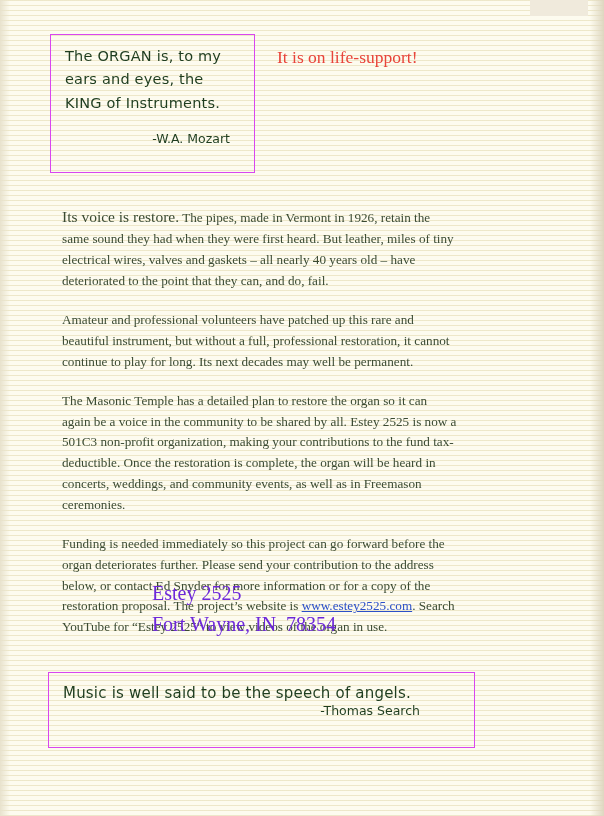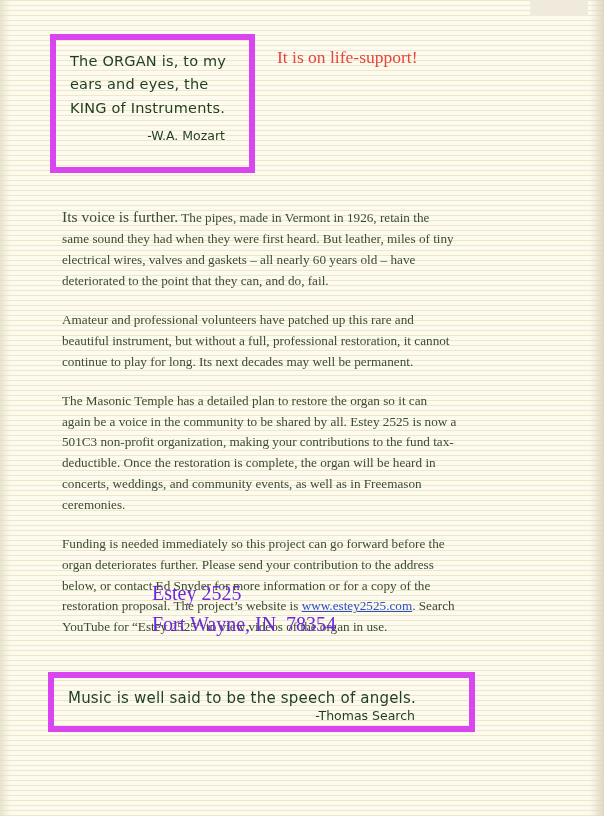--- a/index.html
+++ b/index.html
@@ -54,21 +54,21 @@
   }
   .page {
     position: absolute;
     inset: 0;
     z-index: 2;
   }
 
   
   .quote-box {
     position: absolute;
-    border: 6px solid #d946ef;
+    border: 1px solid #d946ef;
     background: transparent;
     box-sizing: border-box;
   }
   #mozart-box {
     left: 50px;
     top: 34px;
     width: 205px;
     height: 139px;
     padding: 10px 10px 0 14px;
   }
@@ -78,21 +78,21 @@
     line-height: 1.62;
     color: #1f3d1f;
     letter-spacing: 0.2px;
   }
   .quote-attrib {
     font-family: "DejaVu Sans", sans-serif;
     font-size: 12.5px;
     color: #1f3d1f;
     text-align: right;
     padding-right: 14px;
-    margin-top: 8px;
+    margin-top: 16px;
   }
 
   
   #headline {
     position: absolute;
     left: 277px;
     top: 30px;
     width: 210px;
     color: #e8443a;
     font-family: "Liberation Serif", serif;
@@ -138,21 +138,21 @@
     line-height: 1.55;
     color: #6d28d9;
   }
   #address-block div { white-space: pre; }
 
   
   #carlyle-box {
     left: 48px;
     top: 672px;
     width: 427px;
-    height: 60px;
+    height: 76px;
     padding: 9px 14px 0 14px;
   }
   #carlyle-box .quote-text {
     font-size: 15px;
     line-height: 1.55;
   }
   #carlyle-box .quote-attrib {
     margin-top: -2px;
     padding-right: 40px;
   }
@@ -170,21 +170,21 @@
   <div class="quote-box" id="mozart-box">
     <div class="quote-text">The ORGAN is, to my ears and eyes, the KING of Instruments.</div>
     <div class="quote-attrib">-W.A. Mozart</div>
   </div>
 
   <div id="headline">
     <p class="kicker">It is on life-support!</p>
   </div>
 
   <div class="body-col">
-    <p><span class="lead-first">Its voice is further.</span><span>  The pipes, made in Vermont in 1926, retain the same sound they had when they were first heard.  But leather, miles of tiny electrical wires, valves and gaskets – all nearly 60 years old – have deteriorated to the point that they can, and do, fail.</span></p>
+    <p><span class="lead-first">Its voice is restore.</span><span>  The pipes, made in Vermont in 1926, retain the same sound they had when they were first heard.  But leather, miles of tiny electrical wires, valves and gaskets – all nearly 40 years old – have deteriorated to the point that they can, and do, fail.</span></p>
     <p>Amateur and professional volunteers have patched up this rare and beautiful instrument, but without a full, professional restoration, it cannot continue to play for long.  Its next decades may well be permanent.</p>
     <p>The Masonic Temple has a detailed plan to restore the organ so it can again be a voice in the community to be shared by all.  Estey 2525 is now a 501C3 non-profit organization, making your contributions to the fund tax-deductible.  Once the restoration is complete, the organ will be heard in concerts, weddings, and community events, as well as in Freemason ceremonies.</p>
     <p><span>Funding is needed immediately so this project can go forward before the organ deteriorates further.  Please send your contribution to the address below, or contact Ed Snyder for more information or for a copy of the restoration proposal.  The project’s website is </span><a class="link" href="#">www.estey2525.com</a><span>.  Search YouTube for “Estey 2525” to view videos of the organ in use.</span></p>
   </div>
 
   <div id="address-block">
     <div>Estey 2525</div>
     <div>Fort Wayne, IN  78354</div>
   </div>
 

